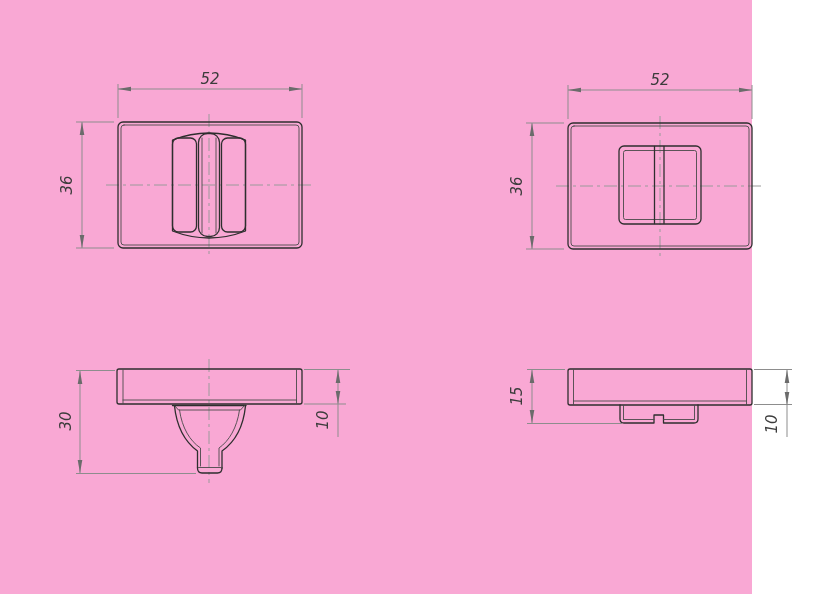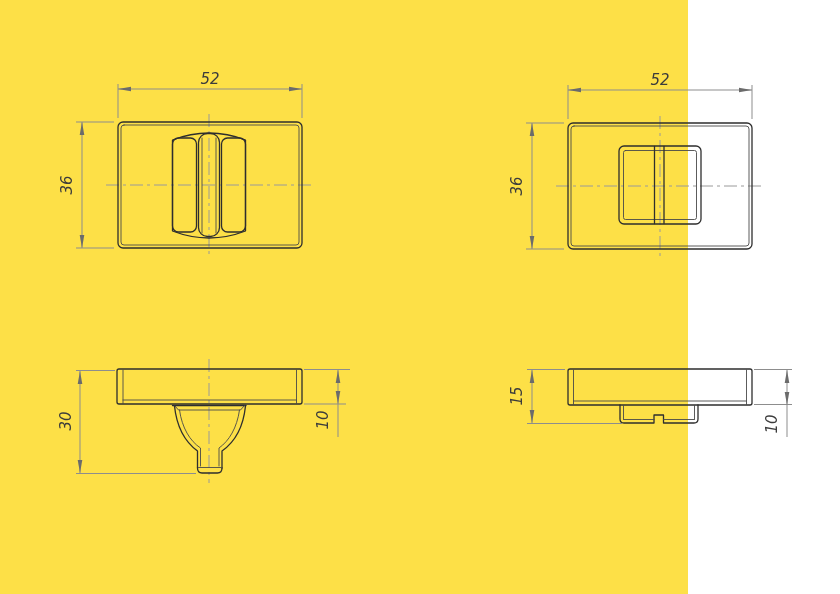--- a/index.html
+++ b/index.html
@@ -4,23 +4,23 @@
 <style>
   html, body {
     margin: 0;
     padding: 0;
     background: #ffffff;
     width: 840px;
     height: 594px;
     overflow: hidden;
   }
   .drawing-wrap {
-    width: 688px;
+    width: 752px;
     height: 594px;
-    background: #fde047;
+    background: #f9a8d4;
   }
   svg { display: block; }
   .obj {                     
     fill: none;
     stroke: #2e2e2e;
     stroke-width: 1.3;
     stroke-linecap: round;
     stroke-linejoin: round;
   }
   .obj2 {                    

